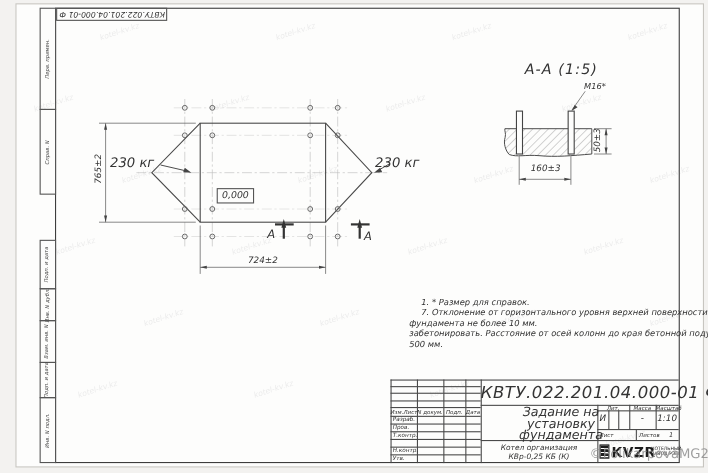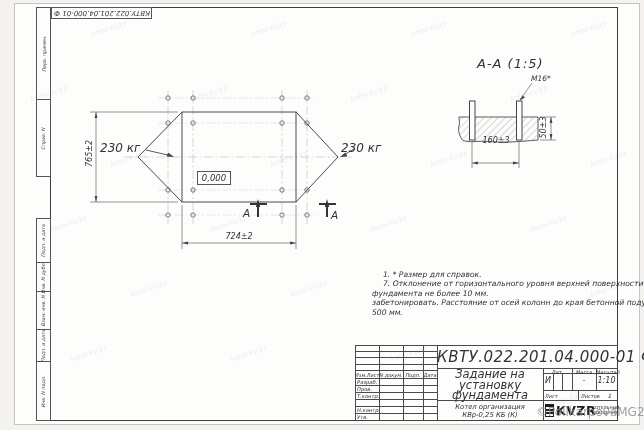--- a/index.html
+++ b/index.html
@@ -203,21 +203,21 @@
   <div class="abs it" style="left:100px;top:141px;font-size:12px">230 кг</div>
   <div class="abs it" style="left:341px;top:141px;font-size:12px">230 кг</div>
   <div class="abs it ctr" style="left:197px;top:171px;width:34px;height:14px;border:1px solid #555;font-size:8.5px;line-height:12px">0,000</div>
   <div class="dimtxt rot90" style="left:72px;top:149px;width:34px">765±2</div>
   <div class="dimtxt" style="left:222px;top:232px;width:34px">724±2</div>
   <div class="abs it" style="left:243px;top:207px;font-size:10.5px">А</div>
   <div class="abs it" style="left:331px;top:209px;font-size:10.5px">А</div>
 
   <div class="abs it" style="left:477px;top:56px;font-size:13px;letter-spacing:1px">А-А (1:5)</div>
   <div class="abs it" style="left:531px;top:74px;font-size:7.5px">М16*</div>
-  <div class="dimtxt" style="left:481px;top:136px;width:30px">160±3</div>
+  <div class="dimtxt" style="left:481px;top:148px;width:30px">160±3</div>
   <div class="dimtxt rot90" style="left:530px;top:123px;width:26px">50±3</div>
 
   <div class="abs notes" style="left:372px;top:270px;width:262px">
     <div class="ind">1. * Размер для справок.</div>
     <div class="ind">7. Отклонение от горизонтального уровня верхней поверхности</div>
     <div>фундамента не более 10 мм.</div>
     <div>забетонировать. Расстояние от осей колонн до края бетонной подушки</div>
     <div>500 мм.</div>
   </div>
 
@@ -255,21 +255,21 @@
     <div class="tb-h" style="left:379px;top:371.5px;width:24px">N докум.</div>
     <div class="tb-h" style="left:403px;top:371.5px;width:20px">Подп.</div>
     <div class="tb-h" style="left:423px;top:371.5px;width:14px">Дата</div>
 
     <div class="tb-label" style="left:357px;top:379px">Разраб.</div>
     <div class="tb-label" style="left:357px;top:386px">Пров.</div>
     <div class="tb-label" style="left:357px;top:393px">Т.контр.</div>
     <div class="tb-label" style="left:357px;top:407px">Н.контр.</div>
     <div class="tb-label" style="left:357px;top:414px">Утв.</div>
 
-    <div class="abs it ctr" style="left:437px;top:369px;width:106px;font-size:11.5px;line-height:10.6px">
+    <div class="abs it ctr" style="left:457px;top:369px;width:106px;font-size:11.5px;line-height:10.6px">
       <div>Задание на</div>
       <div>установку</div>
       <div>фундамента</div>
     </div>
 
     <div class="abs it ctr" style="left:437px;top:403px;width:106px;font-size:6.8px;line-height:8px">
       <div>Котел организация</div>
       <div>КВр-0,25 КБ (К)</div>
     </div>
 

